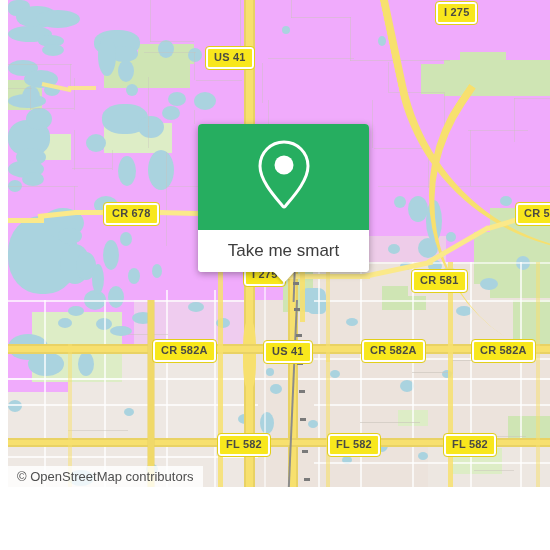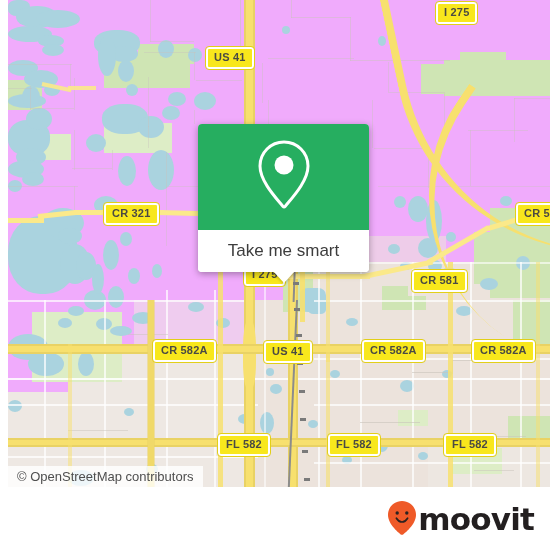--- a/index.html
+++ b/index.html
@@ -416,21 +416,21 @@
       <div class="railtick" style="left:289px;top:362px;width:6px;height:3px;"></div>
       <div class="railtick" style="left:291px;top:390px;width:6px;height:3px;"></div>
       <div class="railtick" style="left:292px;top:418px;width:6px;height:3px;"></div>
       <div class="railtick" style="left:294px;top:450px;width:6px;height:3px;"></div>
       <div class="railtick" style="left:296px;top:478px;width:6px;height:3px;"></div>
     </div>
 
     <div class="layer">
       <div class="shield" style="left:428px;top:2px;">I 275</div>
       <div class="shield" style="left:198px;top:47px;">US 41</div>
-      <div class="shield" style="left:96px;top:203px;">CR 321</div>
+      <div class="shield" style="left:96px;top:203px;">CR 678</div>
       <div class="shield" style="left:508px;top:203px;">CR 581</div>
       <div class="shield" style="left:236px;top:264px;">I 275</div>
       <div class="shield" style="left:404px;top:270px;">CR 581</div>
       <div class="shield" style="left:145px;top:340px;">CR 582A</div>
       <div class="shield" style="left:256px;top:341px;">US 41</div>
       <div class="shield" style="left:354px;top:340px;">CR 582A</div>
       <div class="shield" style="left:464px;top:340px;">CR 582A</div>
       <div class="shield" style="left:210px;top:434px;">FL 582</div>
       <div class="shield" style="left:320px;top:434px;">FL 582</div>
       <div class="shield" style="left:436px;top:434px;">FL 582</div>
@@ -446,26 +446,15 @@
         </span>
       </div>
       <div id="card-label">Take me smart</div>
       <div id="card-tail"></div>
     </div>
 
     <div id="attribution">© OpenStreetMap contributors</div>
   </div>
 
   <div id="footer">
-    <div id="brand">
-      <span id="brand-pin">
-        <svg width="28" height="34" viewBox="0 0 28 34" aria-hidden="true">
-          <path d="M14 0C6.3 0 0 6.2 0 13.9c0 9.6 11.9 18.8 13.1 19.7.5.4 1.3.4 1.8 0C16.1 32.7 28 23.5 28 13.9 28 6.2 21.7 0 14 0z" fill="#ef5a28"></path>
-          <circle cx="9.2" cy="12" r="1.7" fill="#2b2220"></circle>
-          <circle cx="18.8" cy="12" r="1.7" fill="#2b2220"></circle>
-          <path d="M8.4 17.2c1.6 2.6 3.4 3.8 5.6 3.8s4-1.2 5.6-3.8" stroke="#2b2220" stroke-width="1.7" fill="none" stroke-linecap="round"></path>
-        </svg>
-      </span>
-      <span id="brand-word">moovit</span>
-    </div>
   </div>
 
 </div>
 
 </body></html>

